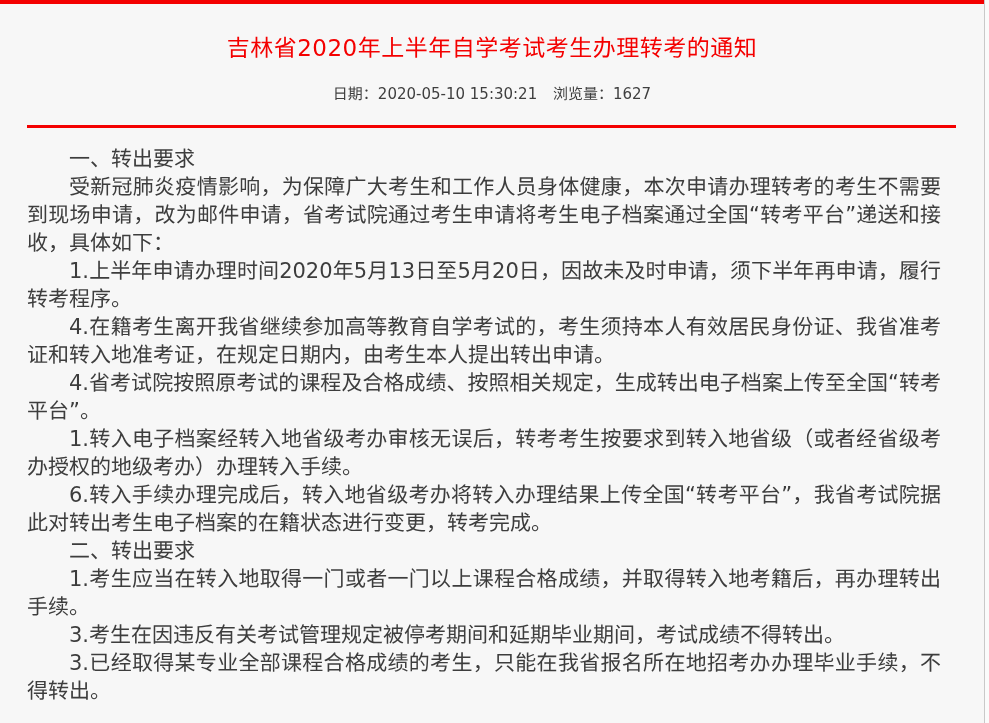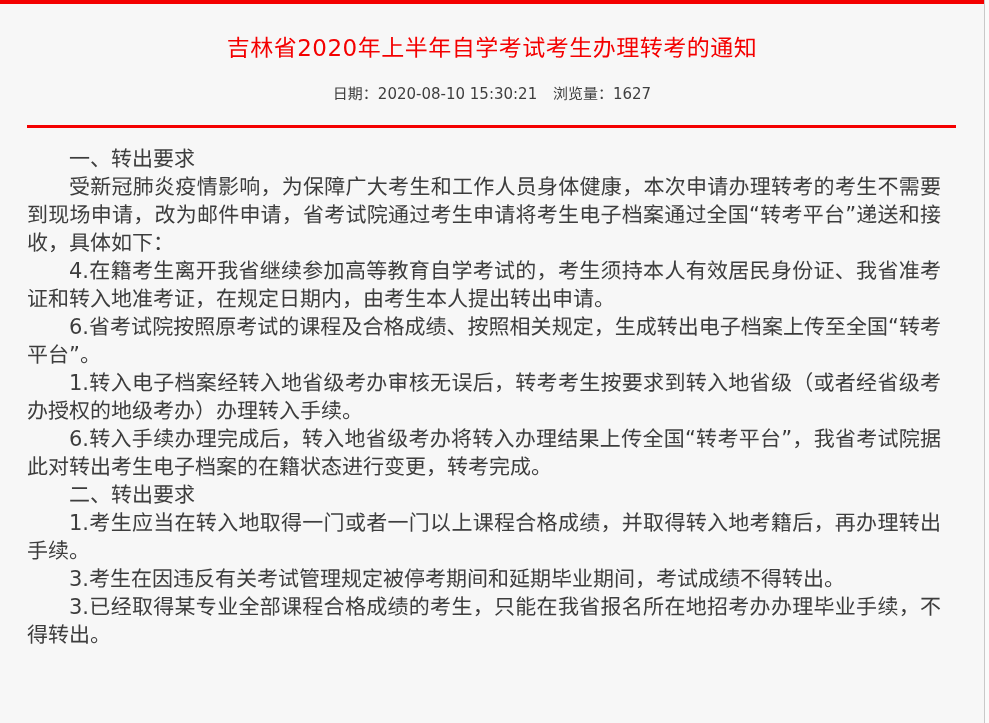--- a/index.html
+++ b/index.html
@@ -66,32 +66,33 @@
 </style>
 </head>
 <body>
 
 <div class="page">
   <div class="top-bar"></div>
 
   <div class="header">
     <h1 class="title">吉林省2020年上半年自学考试考生办理转考的通知</h1>
     <div class="meta">
-      <span>日期：2020-08-10 15:30:21</span>
+      <span>日期：2020-05-10 15:30:21</span>
       <span>浏览量：1627</span>
     </div>
   </div>
 
   <div class="divider"></div>
 
   <div class="article">
       <p class="para">一、转出要求</p>
       <p class="para">受新冠肺炎疫情影响，为保障广大考生和工作人员身体健康，本次申请办理转考的考生不需要到现场申请，改为邮件申请，省考试院通过考生申请将考生电子档案通过全国“转考平台”递送和接收，具体如下：</p>
+      <p class="para">1.上半年申请办理时间2020年5月13日至5月20日，因故未及时申请，须下半年再申请，履行转考程序。</p>
       <p class="para">4.在籍考生离开我省继续参加高等教育自学考试的，考生须持本人有效居民身份证、我省准考证和转入地准考证，在规定日期内，由考生本人提出转出申请。</p>
-      <p class="para">6.省考试院按照原考试的课程及合格成绩、按照相关规定，生成转出电子档案上传至全国“转考平台”。</p>
+      <p class="para">4.省考试院按照原考试的课程及合格成绩、按照相关规定，生成转出电子档案上传至全国“转考平台”。</p>
       <p class="para">1.转入电子档案经转入地省级考办审核无误后，转考考生按要求到转入地省级（或者经省级考办授权的地级考办）办理转入手续。</p>
       <p class="para">6.转入手续办理完成后，转入地省级考办将转入办理结果上传全国“转考平台”，我省考试院据此对转出考生电子档案的在籍状态进行变更，转考完成。</p>
       <p class="para">二、转出要求</p>
       <p class="para">1.考生应当在转入地取得一门或者一门以上课程合格成绩，并取得转入地考籍后，再办理转出手续。</p>
       <p class="para">3.考生在因违反有关考试管理规定被停考期间和延期毕业期间，考试成绩不得转出。</p>
       <p class="para">3.已经取得某专业全部课程合格成绩的考生，只能在我省报名所在地招考办办理毕业手续，不得转出。</p>
     </div>
 </div>
 
 </body></html>

